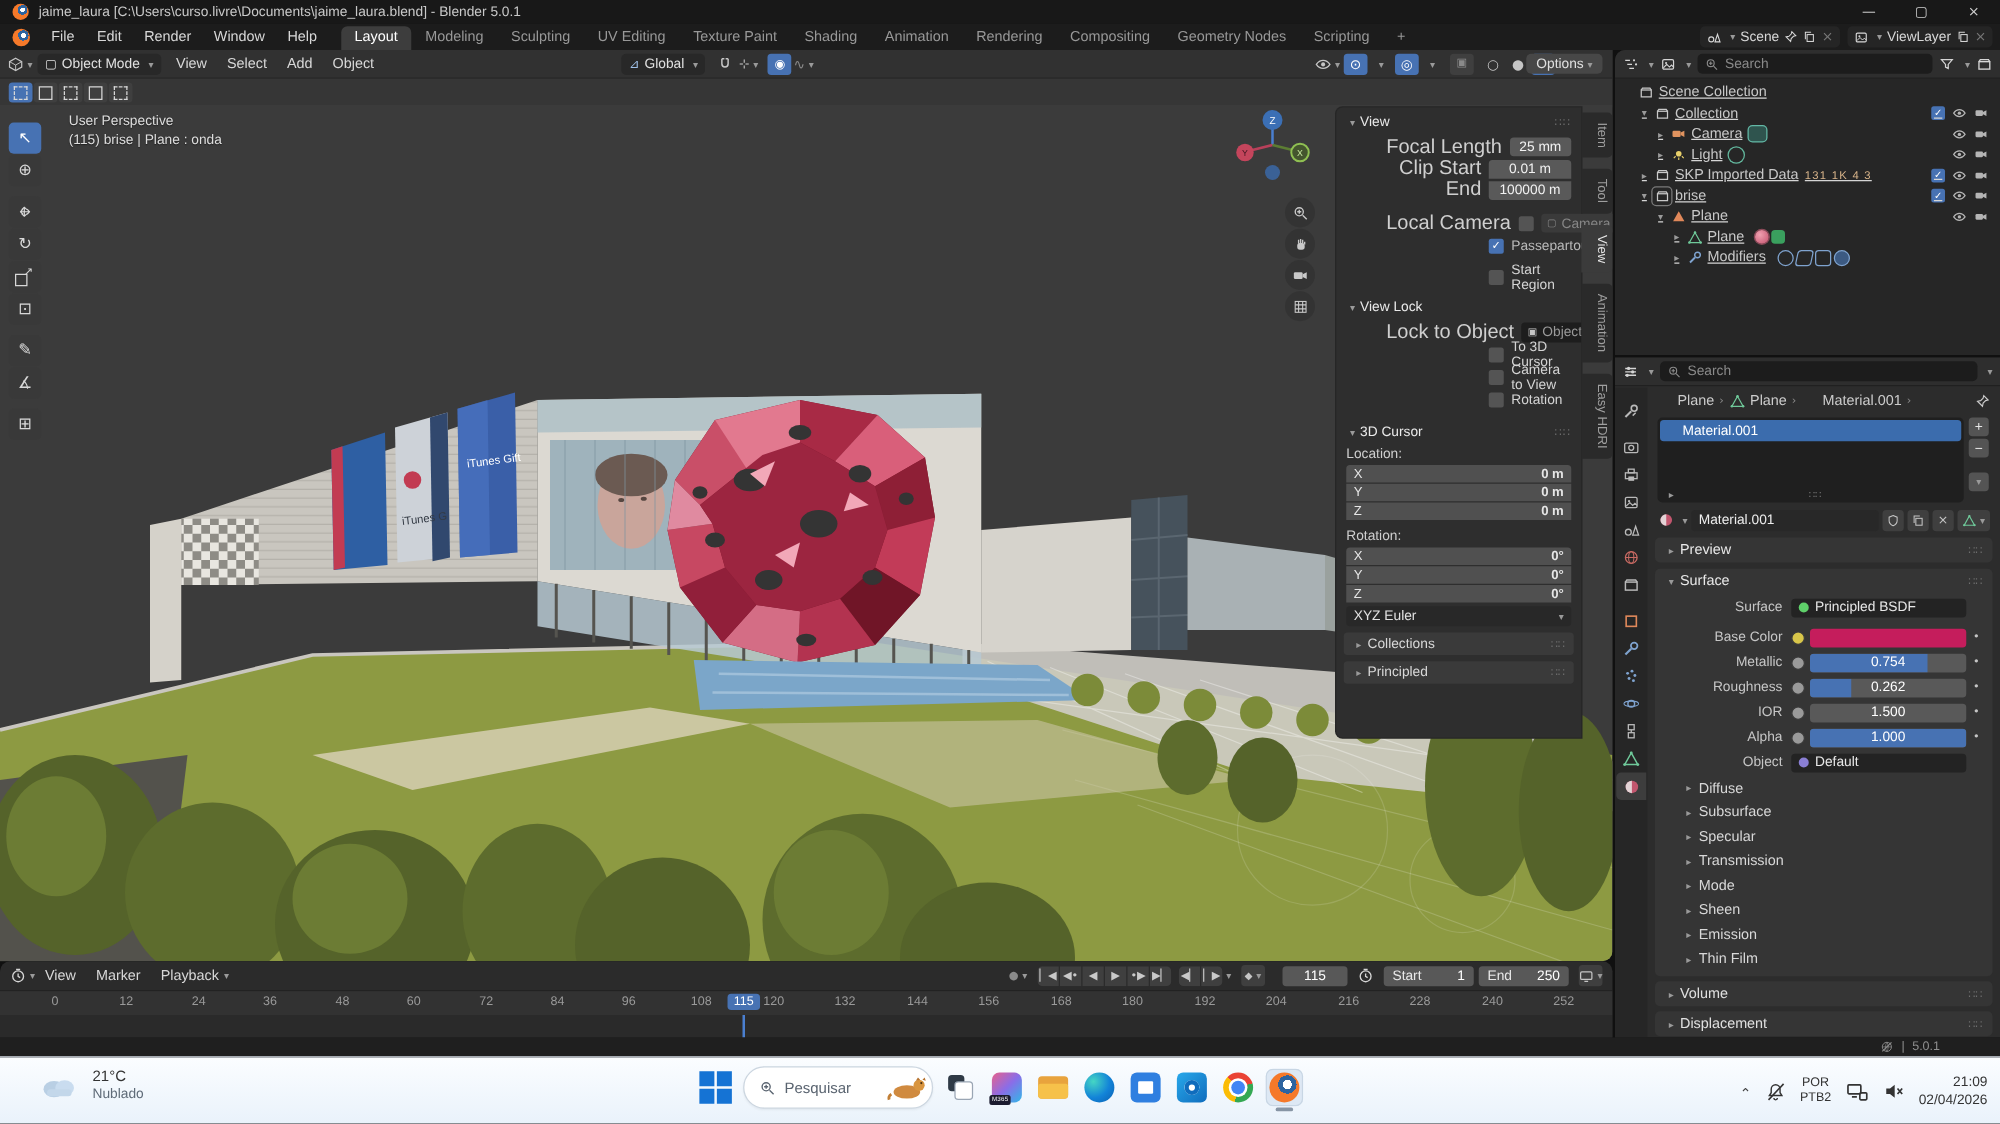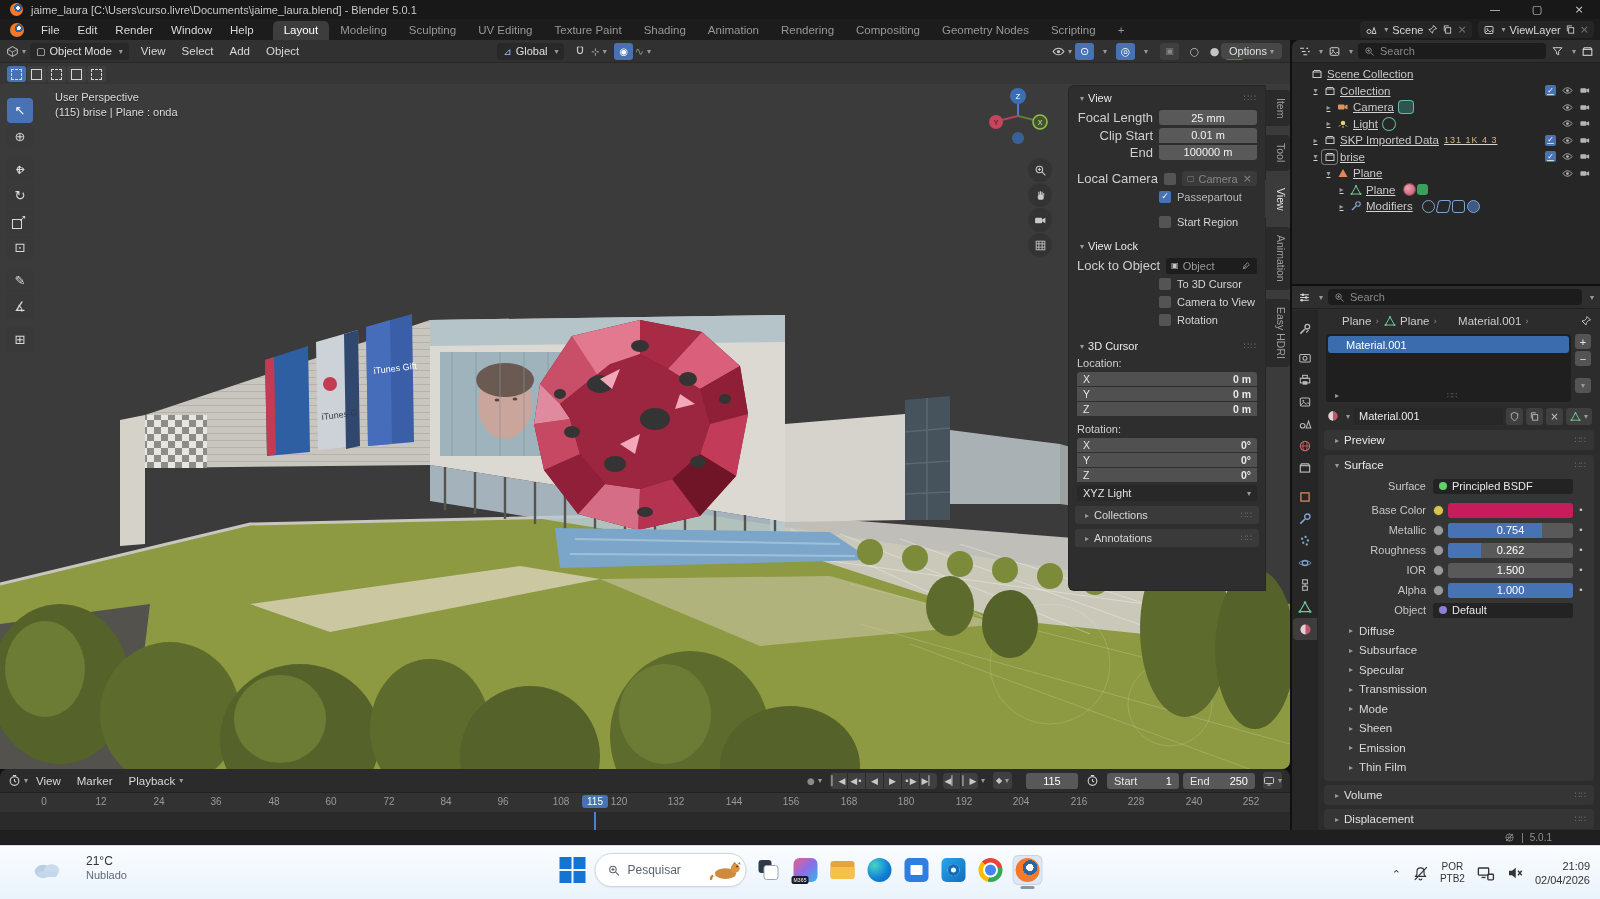--- a/index.html
+++ b/index.html
@@ -60,21 +60,21 @@
 
   
   .gizmo{position:absolute;left:988px;top:46px;}
   .navic{position:absolute;width:24px;height:24px;border-radius:50%;background:rgba(46,46,46,.55);display:flex;align-items:center;justify-content:center;color:#c8c8c8;}
 
   
   .npanel{position:absolute;right:25px;top:46px;width:196px;height:502px;background:#2e2e2e;border-radius:5px 0 0 5px;padding-top:2px;font-size:11px;box-shadow:0 0 0 1px #262626;}
   .np-hdr{display:flex;align-items:center;height:20px;padding:0 8px;color:#eaeaea;gap:4px;}
   .np-hdr .grip{margin-left:auto;color:#6e6e6e;font-size:9px;letter-spacing:1px;}
   .np-row{display:flex;align-items:center;height:17px;margin:1px 8px;}
-  .np-label{flex:0 0 76px;text-align:right;margin-right:6px;color:#cfcfcf;font-size:13px;white-space:nowrap;}
+  .np-label{flex:0 0 76px;text-align:right;margin-right:6px;color:#cfcfcf;font-size:16px;white-space:nowrap;margin-left:32px;}
   .nf{flex:1;background:#595959;border-radius:3px;height:15px;display:flex;align-items:center;justify-content:center;font-size:11px;color:#f2f2f2;}
   .nf.topr{border-radius:3px 3px 0 0;}
   .nf.botr{border-radius:0 0 3px 3px;}
   .cb{width:12px;height:12px;background:#545454;border-radius:2px;display:inline-flex;align-items:center;justify-content:center;flex:0 0 12px;}
   .cb .tick{display:none;font-size:9px;color:#fff;line-height:1;}
   .cb.on{background:#4772b3;}
   .cb.on .tick{display:block;}
   .fieldlbl{margin-left:6px;color:#b9b9b9;}
   .disfield{flex:1;margin-left:6px;background:#3a3a3a;border-radius:3px;height:15px;display:flex;align-items:center;padding:0 5px;color:#868686;gap:4px;}
   .darkfield{flex:1;background:#1d1d1d;border-radius:3px;height:16px;display:flex;align-items:center;padding:0 5px;color:#9a9a9a;gap:4px;}
@@ -166,21 +166,21 @@
   .tl-track{position:relative;height:19px;background:#2a2a2a;}
   .ph-line{position:absolute;width:2px;background:#4a7fd0;}
   .ph-pill{position:absolute;transform:translateX(-50%);background:#4772b3;color:#fff;font-size:10px;border-radius:3px;padding:1px 5px;}
 
   
   .statusbar{left:0;top:830px;width:1600px;height:15px;background:#1f1f1f;display:flex;align-items:center;}
   .sb-right{margin-left:auto;margin-right:48px;display:flex;align-items:center;gap:6px;color:#8f8f8f;font-size:10px;}
 
   
   .taskbar{left:0;top:845px;width:1600px;height:54px;background:linear-gradient(180deg,#fbfdff,#e9f2fb);border-top:1px solid #d6dde6;}
-  .weather{position:absolute;left:32px;top:8px;display:flex;align-items:center;gap:24px;}
+  .weather{position:absolute;left:32px;top:8px;display:flex;align-items:center;gap:12px;}
   .wtext{line-height:14px;}
   .wtemp{font-size:12px;color:#333;}
   .wcond{font-size:11px;color:#5f6b78;}
   .tb-center{position:absolute;left:50%;top:7px;transform:translateX(-50%);display:flex;align-items:center;gap:7px;}
   .startbtn{width:30px;height:30px;border-radius:6px;display:grid;grid-template-columns:12px 12px;grid-gap:2px;align-content:center;justify-content:center;}
   .startbtn i{width:12px;height:12px;background:#1573d4;}
   .searchpill{width:134px;height:32px;background:#fff;border:1px solid #ccd6e0;border-radius:17px;display:flex;align-items:center;padding:0 4px 0 12px;gap:7px;color:#5a6470;font-size:12px;box-shadow:0 1px 2px rgba(0,0,0,.06);}
   .tkicon{width:30px;height:30px;border-radius:6px;display:flex;align-items:center;justify-content:center;position:relative;}
   .tkicon.activeapp{background:#dde8f4;box-shadow:inset 0 0 0 1px #c8d6e4;}
   .underline{position:absolute;bottom:-4px;left:50%;transform:translateX(-50%);width:14px;height:3px;border-radius:2px;background:#7c8global;background:#8795a5;}
@@ -854,33 +854,33 @@
           <div class="axf">
             <span>Y</span>
             <span class="axval">0°</span>
           </div>
           <div class="axf">
             <span>Z</span>
             <span class="axval">0°</span>
           </div>
         </div>
       <div class="euler">
-        <span>XYZ Light</span>
+        <span>XYZ Euler</span>
           <span class="v" style="margin-left:auto">▾</span>
         </div>
       <div>
 
       <div class="npcollapsed">
           <span class="v">▸</span>
             <span>Collections</span>
             <span class="grip">∷∷</span>
           </div>
           <div class="npcollapsed">
           <span class="v">▸</span>
-            <span>Annotations</span>
+            <span>Principled</span>
             <span class="grip">∷∷</span>
           </div>
         </div>
     </div>
 
     <div class="nptabs">
 
     <span class="nptab">Item</span>
         <span class="nptab">Tool</span>
         <span class="nptab active">View</span>

